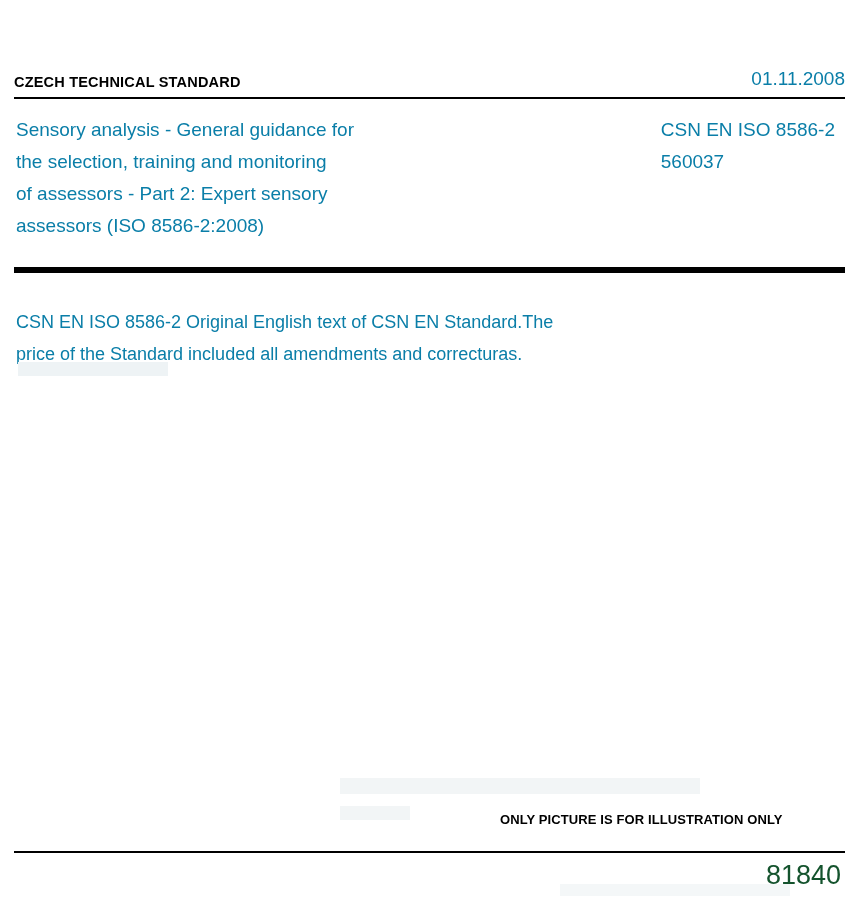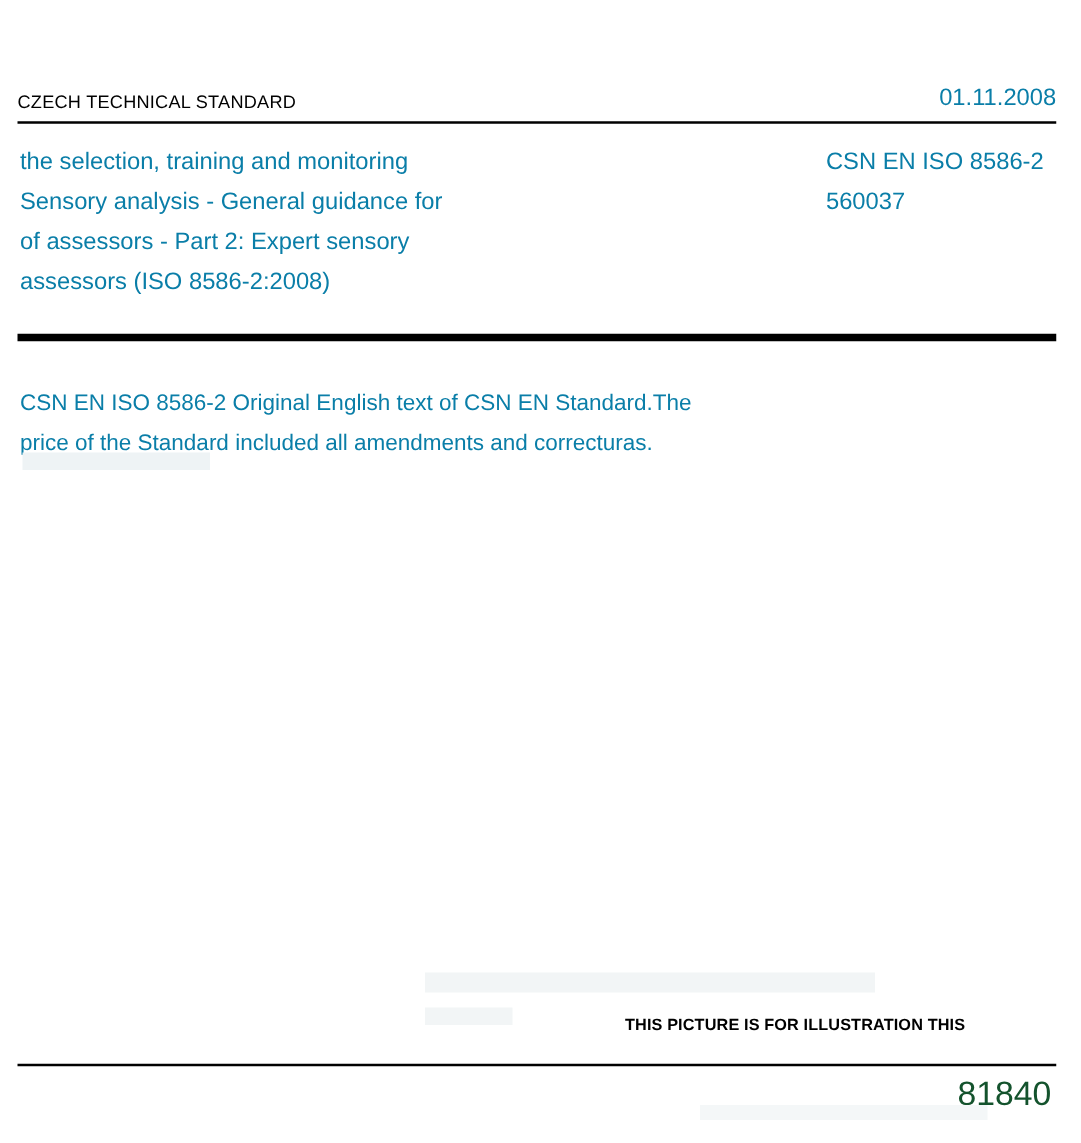--- a/index.html
+++ b/index.html
@@ -30,21 +30,21 @@
     left: 14px;
     top: 68px;
     width: 831px;
     height: 28px;
   }
   .header-title {
     position: absolute;
     left: 0;
     top: 6px;
     font-size: 14.5px;
-    font-weight: normal;
+    font-weight: bold;
     letter-spacing: 0.2px;
     color: #000000;
     font-family: "Liberation Sans", sans-serif;
   }
   .header-date {
     position: absolute;
     right: 0;
     top: 0;
     font-size: 19px;
     color: #0a7ea8;
@@ -154,43 +154,43 @@
 <div class="page">
 
   <div class="header-row">
     <div class="header-title">CZECH TECHNICAL STANDARD</div>
     <div class="header-date">01.11.2008</div>
   </div>
 
   <div class="rule-thin" style="top:97px;"></div>
 
   <div class="title-block">
+    <div class="title-line">Sensory analysis - General guidance for</div>
     <div class="title-line">the selection, training and monitoring</div>
-    <div class="title-line">Sensory analysis - General guidance for</div>
     <div class="title-line">of assessors - Part 2: Expert sensory</div>
     <div class="title-line">assessors (ISO 8586-2:2008)</div>
   </div>
 
   <div class="code-block">
     <div class="code-line">CSN EN ISO 8586-2</div>
     <div class="code-line">560037</div>
   </div>
 
   <div class="rule-thick" style="top:267px;"></div>
 
   <div class="desc-block">
     <div class="desc-line">CSN EN ISO 8586-2 Original English text of CSN EN Standard.The</div>
     <div class="desc-line">price of the Standard included all amendments and correcturas.</div>
   </div>
 
   <div class="ghost ghost-1"></div>
   <div class="ghost ghost-2"></div>
   <div class="ghost ghost-3"></div>
 
-  <div class="illus-note">THIS PICTURE IS FOR ILLUSTRATION THIS</div>
+  <div class="illus-note">ONLY PICTURE IS FOR ILLUSTRATION ONLY</div>
 
   <div class="rule-thin" style="top:851px;"></div>
 
 
   <div class="footer-number">81840</div>
 
   <div class="ghost ghost-4"></div>
 
 </div>
 

